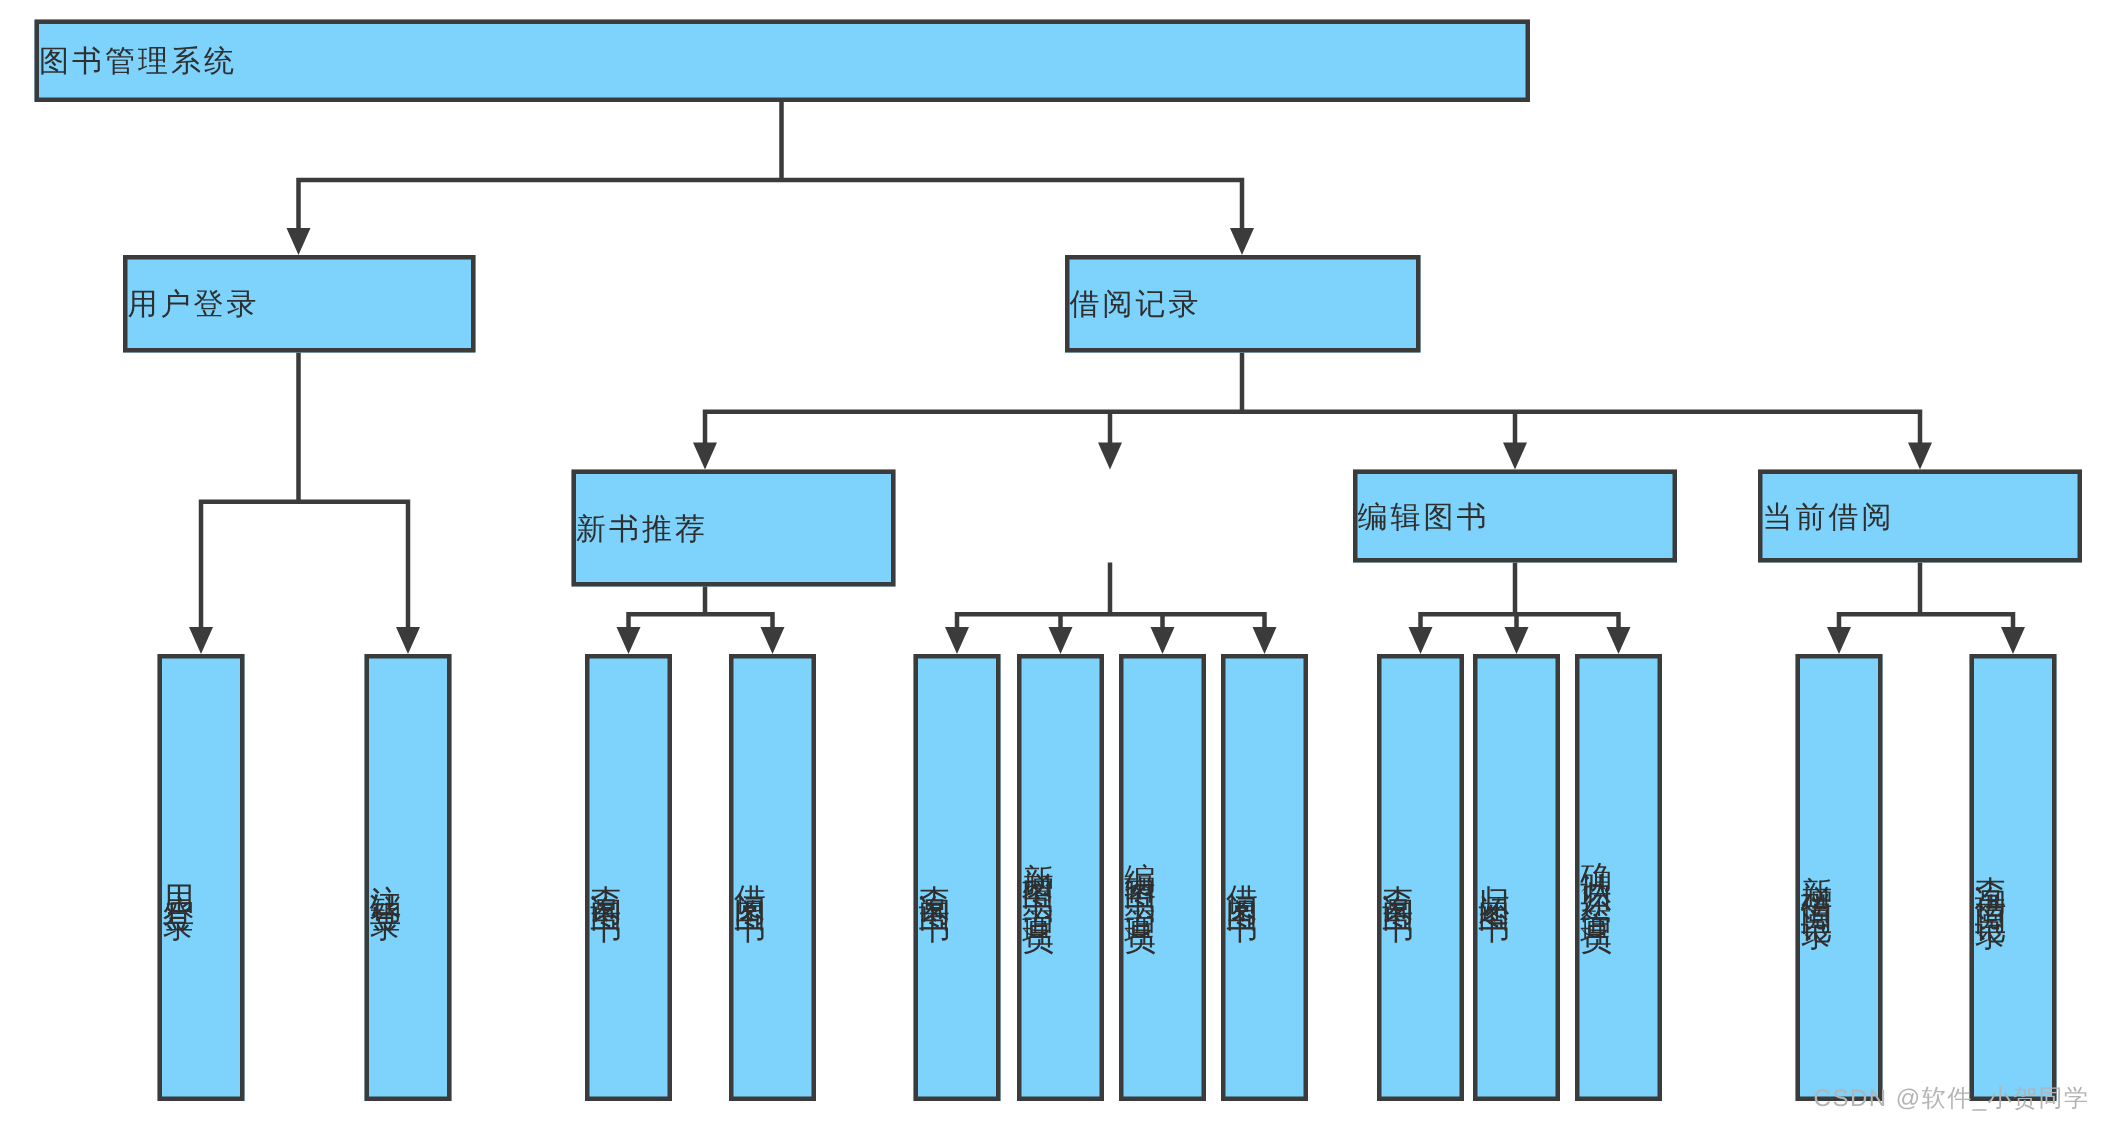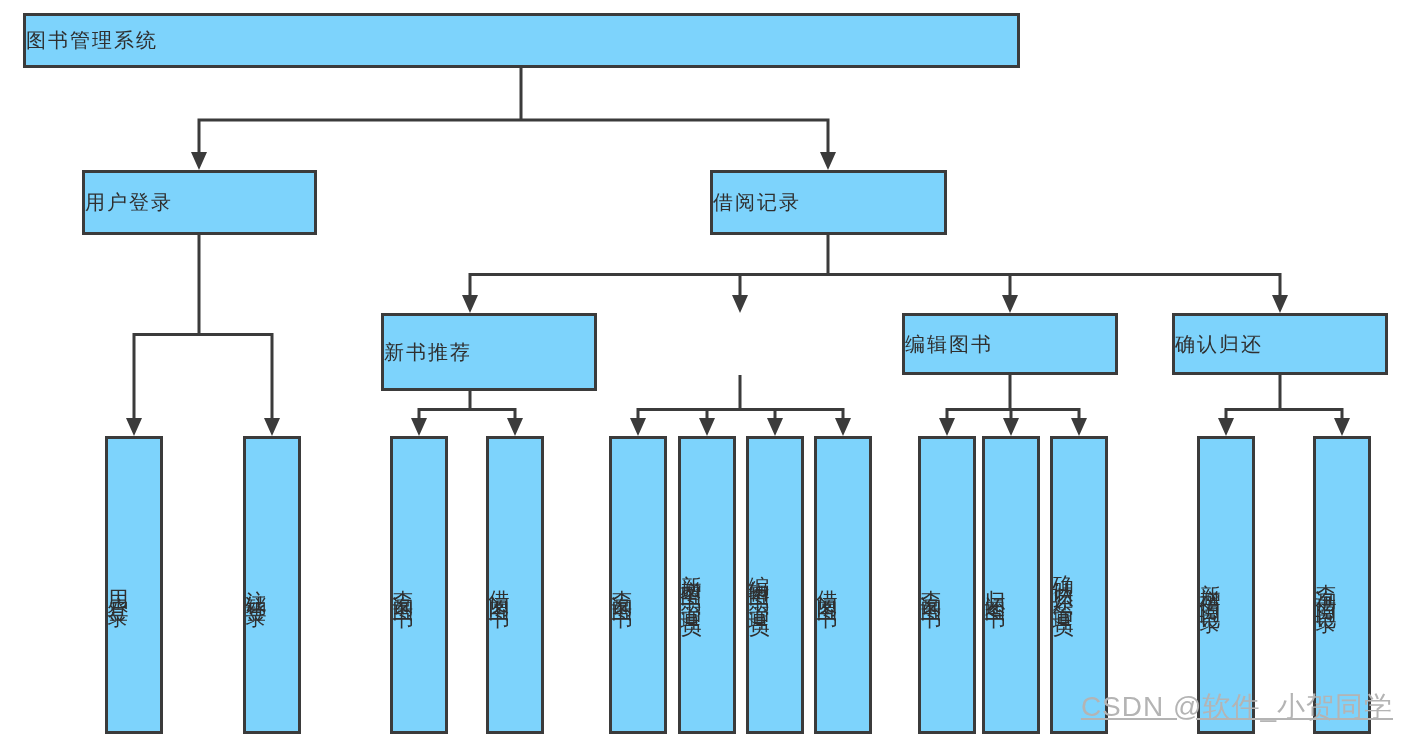--- a/index.html
+++ b/index.html
@@ -36,27 +36,26 @@
   .vlabel{
     writing-mode:vertical-rl;
     text-orientation:mixed;
     font-size:21px;
     line-height:1;
     letter-spacing:6px;
     white-space:nowrap;
   }
   .watermark{
     position:absolute;
-    right:12px;bottom:21px;
-    font-size:28px;
+    right:12px;bottom:4px;
+    font-size:16px;
     color:var(--wm);
     letter-spacing:1px;
     z-index:5;
     white-space:nowrap;
-    text-decoration:underline;
   }
 </style>
 </head>
 <body>
 
 <div class="canvas">
 
   <svg class="connectors" width="1405" height="747">
     <path class="wire" d="
       M521 68 V120 M197.5 120 H829.5 M199 120 V155 M828 120 V155
@@ -87,21 +86,21 @@
     <span class="hlabel">借阅记录</span>
   </div>
 
   <div class="box" style="left:381px;top:313px;width:216px;height:78px">
     <span class="hlabel">新书推荐</span>
   </div>
   <div class="box" style="left:902px;top:313px;width:216px;height:62px">
     <span class="hlabel">编辑图书</span>
   </div>
   <div class="box" style="left:1172px;top:313px;width:216px;height:62px">
-    <span class="hlabel">确认归还</span>
+    <span class="hlabel">当前借阅</span>
   </div>
 
   <div class="box" style="left:105px;top:436px;width:58px;height:298px">
     <span class="vlabel">用户登录</span>
   </div>
   <div class="box" style="left:243px;top:436px;width:58px;height:298px">
     <span class="vlabel">注销登录</span>
   </div>
 
   <div class="box" style="left:390px;top:436px;width:58px;height:298px">

